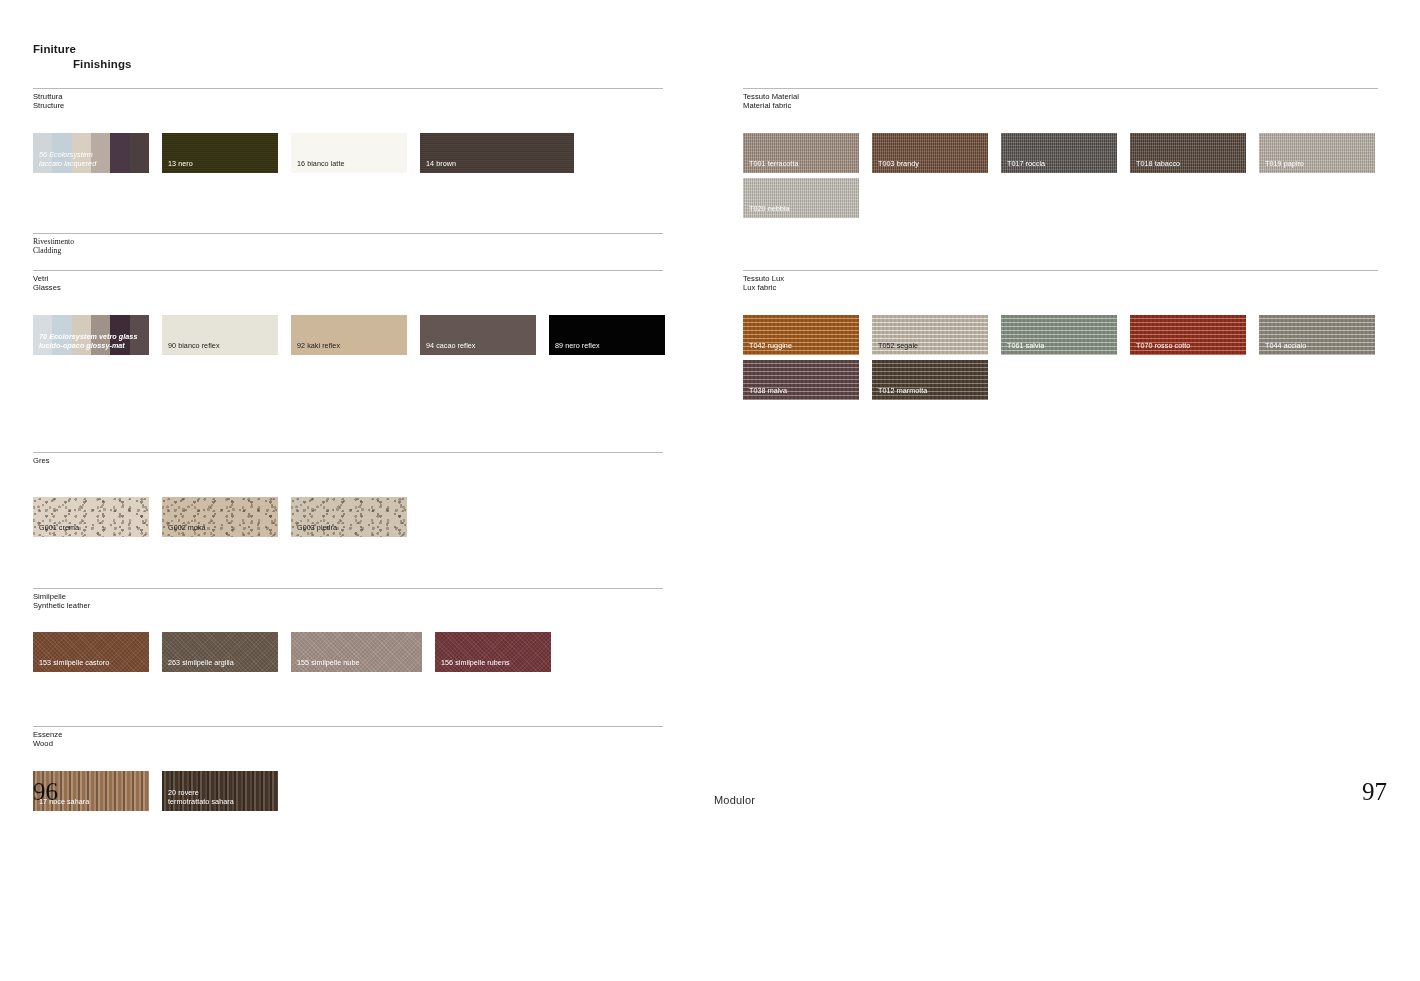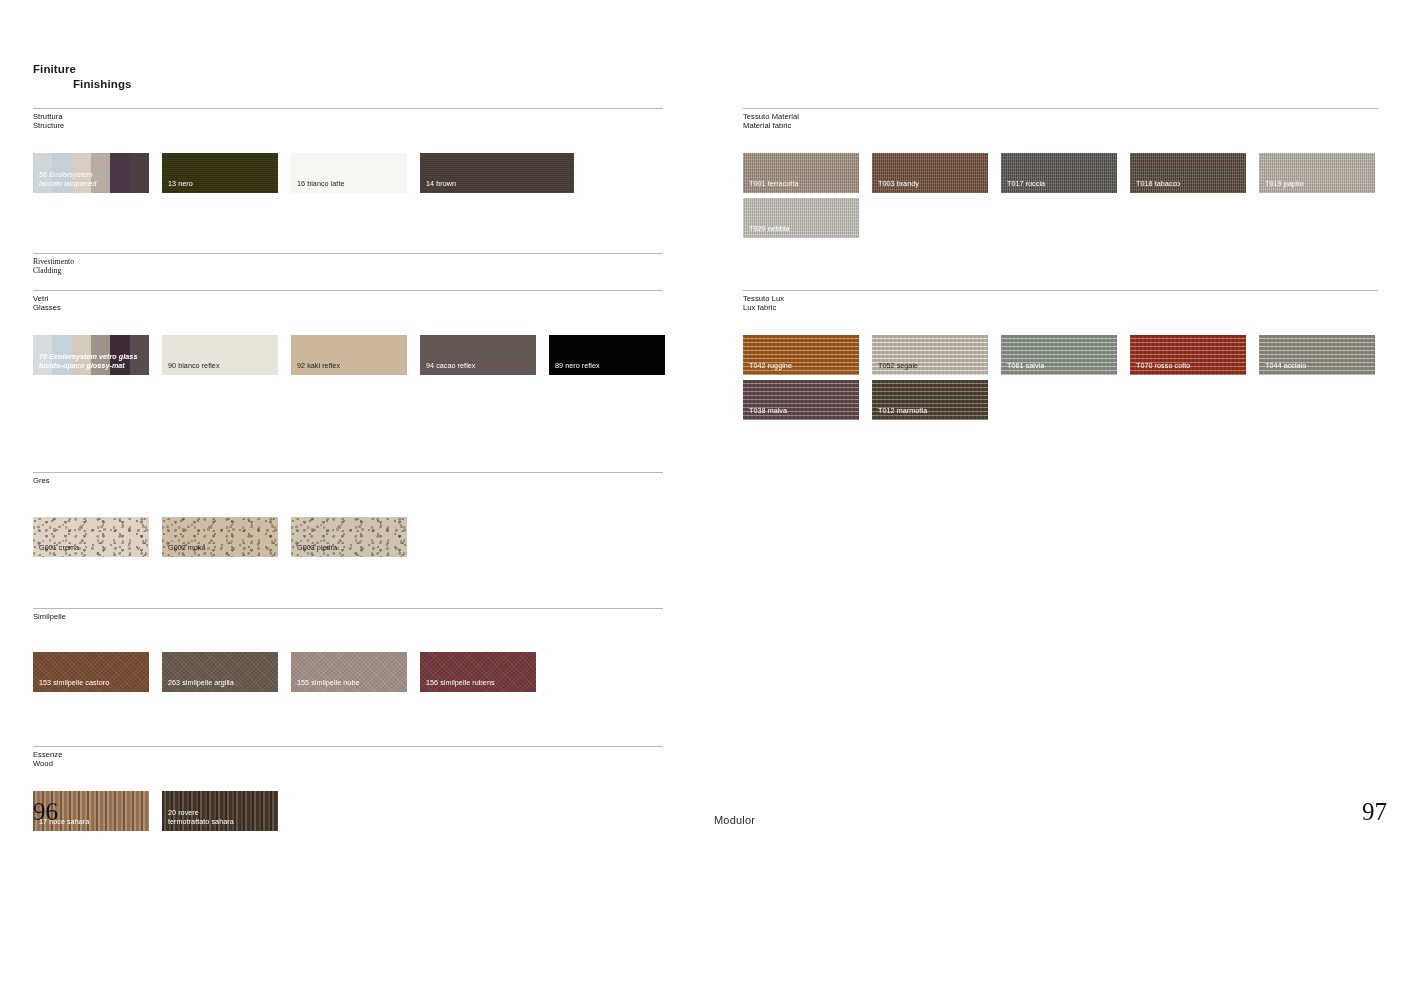--- a/index.html
+++ b/index.html
@@ -5,21 +5,21 @@
   html,body{margin:0;padding:0;}
   body{
     width:1420px;height:981px;
     background:#ffffff;
     font-family:"Liberation Sans","DejaVu Sans",sans-serif;
     color:#1a1a1a;
     overflow:hidden;
     position:relative;
   }
   .spread{position:absolute;inset:0;display:flex;}
-  .page{position:relative;height:839px;margin-top:20px;}
+  .page{position:relative;height:839px;}
   .page-left{width:710px;}
   .page-right{width:710px;}
 
   
   .doc-title{
     position:absolute;left:33px;top:42px;
     font-size:11.5px;font-weight:bold;line-height:1.28;letter-spacing:.1px;
   }
   .doc-title .l2{display:block;padding-left:40px;}
 
@@ -215,33 +215,33 @@
               <span class="lbl dark">G002 moka</span>
             </div>
             <div class="sw" style="background: rgb(207, 196, 178);">
               <div class="tex t-gres"></div>
               <span class="lbl dark">G003 piedra</span>
             </div>
           </div>
         </div>
         <div class="section" style="left: 33px; top: 588px; width: 630px;">
           <div class="section-rule"></div>
-          <div class="section-head"><span>Similpelle</span></div>
+          <div class="section-head"><span>Similpelle</span><span class="en">Synthetic leather</span></div>
         </div>
         <div class="sw-rows" style="left: 33px; top: 632px; width: 650px;">
           <div class="sw-row">
             <div class="sw" style="background: rgb(123, 76, 51);">
               <div class="tex t-leather"></div>
               <span class="lbl light">153 similpelle castoro</span>
             </div>
             <div class="sw" style="background: rgb(106, 90, 76);">
               <div class="tex t-leather"></div>
               <span class="lbl light">263 similpelle argilla</span>
             </div>
-            <div class="sw" style="background: rgb(165, 146, 136);">
+            <div class="sw" style="background: rgb(165, 146, 136); padding-left: 15px;">
               <div class="tex t-leather"></div>
               <span class="lbl light">155 similpelle nube</span>
             </div>
             <div class="sw" style="background: rgb(116, 56, 60);">
               <div class="tex t-leather"></div>
               <span class="lbl light">156 similpelle rubens</span>
             </div>
           </div>
         </div>
         <div class="section" style="left: 33px; top: 726px; width: 630px;">

